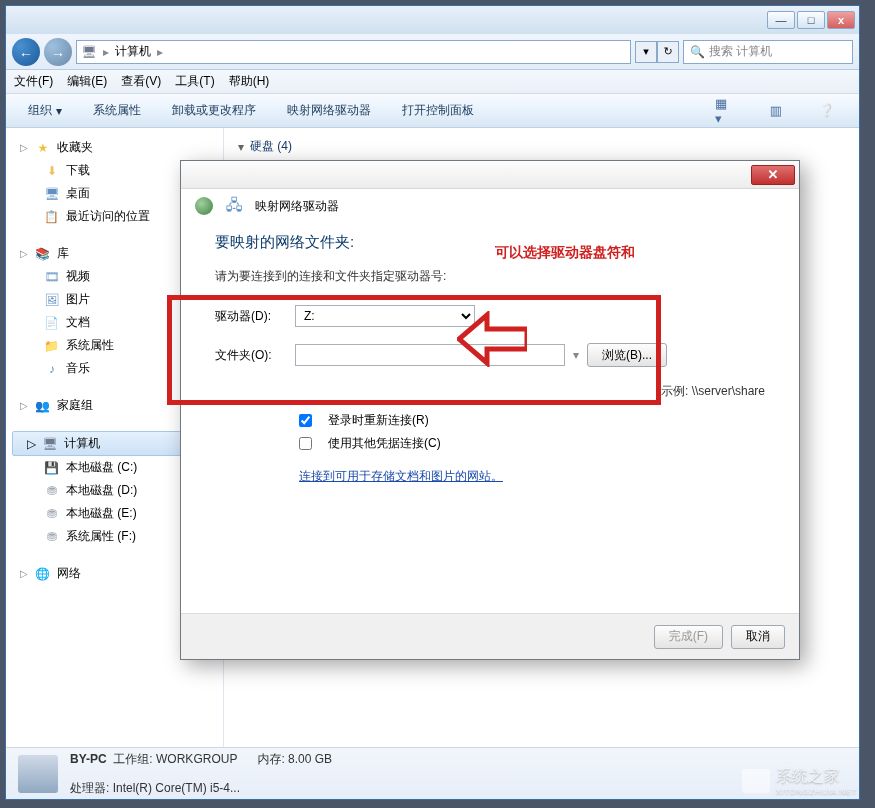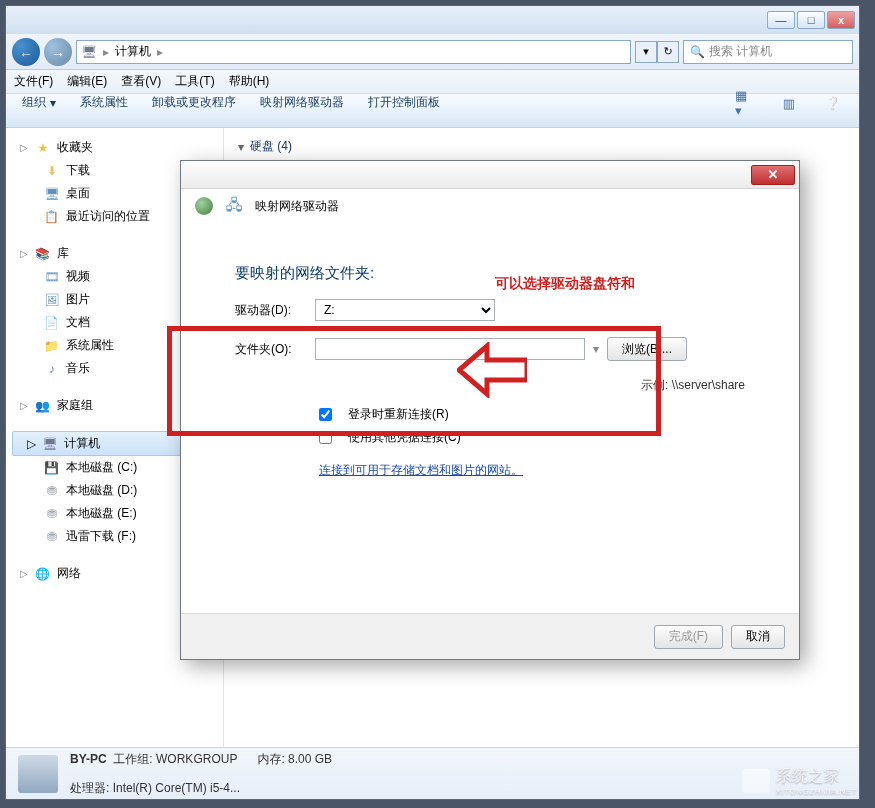--- a/index.html
+++ b/index.html
@@ -16,21 +16,21 @@
 .navbtn.fwd { background: radial-gradient(circle at 30% 30%, #a0c0e0, #6a8aaa); }
 .addrbar { flex: 1; height: 24px; background: #fff; border: 1px solid #8aa8c8; display: flex; align-items: center; padding: 0 4px; gap: 6px; font-size: 12px; }
 .addrbar .crumb-sep { color: #888; }
 .addrbtn { width: 22px; height: 22px; border: 1px solid #8aa8c8; background: #eaf0f8; display: flex; align-items: center; justify-content: center; font-size: 11px; cursor: pointer; }
 .searchbox { width: 170px; height: 24px; background: #fff; border: 1px solid #8aa8c8; display: flex; align-items: center; padding: 0 6px; font-size: 12px; color: #888; }
 .searchbox .sicon { margin-right: 4px; color: #4a80c0; }
 
 .menubar { height: 24px; background: linear-gradient(#f4f8fc, #e8f0f8); border-bottom: 1px solid #d0dae8; display: flex; align-items: center; padding: 0 8px; gap: 14px; font-size: 12px; }
 .menubar span { cursor: pointer; }
 
-.toolbar { height: 34px; background: linear-gradient(#f8fbff, #e8f2fc, #d8e6f4); border-bottom: 1px solid #c0d0e4; display: flex; align-items: flex-start; padding: 0 16px; gap: 24px; font-size: 12px; color: #1a3a5a; }
+.toolbar { height: 34px; background: linear-gradient(#f8fbff, #e8f2fc, #d8e6f4); border-bottom: 1px solid #c0d0e4; display: flex; align-items: center; padding: 0 22px; gap: 31px; font-size: 12px; color: #1a3a5a; }
 .toolbar .titem { cursor: pointer; display: flex; align-items: center; gap: 4px; }
 .toolbar .spacer { flex: 1; }
 .toolbar .ticon { width: 20px; height: 18px; cursor: pointer; display: flex; align-items: center; justify-content: center; color: #4a70a0; font-size: 13px; }
 
 .body { flex: 1; display: flex; overflow: hidden; }
 .sidebar { width: 218px; background: #fff; border-right: 1px solid #e0e6ee; padding: 8px 0; font-size: 12px; overflow: hidden; }
 .tree-group { margin-bottom: 14px; }
 .tree-head { display: flex; align-items: center; gap: 6px; padding: 3px 14px; cursor: pointer; }
 .tree-head .tri { width: 9px; color: #888; font-size: 10px; }
 .tree-item { display: flex; align-items: center; gap: 6px; padding: 3px 14px 3px 38px; cursor: pointer; }
@@ -50,21 +50,21 @@
 .drive-ico { width: 48px; height: 36px; background: linear-gradient(#e0e6ea, #b0b8c0); border-radius: 4px; }
 .capbar { width: 110px; height: 12px; background: #e8ecef; border: 1px solid #c0c8d0; border-radius: 2px; overflow: hidden; }
 .capbar .fill { height: 100%; width: 60%; background: linear-gradient(#4ab0d0, #2090b0); }
 
 .dialog { position: absolute; left: 180px; top: 160px; width: 620px; height: 500px; background: #fff; border: 1px solid #707880; box-shadow: 6px 6px 20px rgba(0,0,0,.35); display: flex; flex-direction: column; z-index: 10; }
 .dlg-title { height: 28px; background: linear-gradient(#fdfdfd, #ececec); border-bottom: 1px solid #d8d8d8; display: flex; align-items: center; justify-content: flex-end; padding: 0 4px; }
 .dlg-close { width: 44px; height: 20px; background: linear-gradient(#e07070, #c03030); border: 1px solid #a02020; border-radius: 2px; color: #fff; display: flex; align-items: center; justify-content: center; font-size: 13px; font-weight: bold; cursor: pointer; }
 .dlg-head { display: flex; align-items: center; gap: 10px; padding: 8px 14px; font-size: 12px; }
 .dlg-head .dico { width: 18px; height: 18px; border-radius: 50%; background: radial-gradient(circle at 35% 35%, #a0d0a0, #408040); position: relative; }
 .dlg-head .dico2 { width: 22px; height: 16px; display: inline-flex; align-items: center; justify-content: center; color: #5088c0; font-size: 15px; }
-.dlg-body { flex: 1; padding: 10px 54px; position: relative; margin-top: 31px; }
+.dlg-body { flex: 1; padding: 10px 34px; position: relative; }
 .dlg-h1 { color: #0a3a6a; font-size: 15px; margin-bottom: 16px; }
 .dlg-desc { font-size: 12px; color: #333; margin-bottom: 20px; }
 .form-row { display: flex; align-items: center; gap: 8px; margin-bottom: 16px; font-size: 12px; }
 .form-row label { width: 72px; }
 .form-row select, .form-row input[type=text] { height: 22px; border: 1px solid #a8b0b8; padding: 0 4px; font-size: 12px; background: #fff; }
 .form-row select { width: 180px; }
 .form-row input[type=text] { width: 270px; }
 .btn { height: 24px; padding: 0 14px; background: linear-gradient(#fdfdfd, #e4e4e4); border: 1px solid #a0a8b0; border-radius: 3px; font-size: 12px; cursor: pointer; }
 .btn:disabled { color: #999; }
 .example { font-size: 12px; color: #333; margin: 4px 0 12px 84px; text-align: right; }
@@ -201,21 +201,21 @@
         <div class="tree-item">
             <span class="ico drive">⛃</span>
             <span>本地磁盘 (D:)</span>
           </div>
         <div class="tree-item">
             <span class="ico drive">⛃</span>
             <span>本地磁盘 (E:)</span>
           </div>
         <div class="tree-item">
             <span class="ico drive">⛃</span>
-            <span>迅雷下载 (F:)</span>
+            <span>系统属性 (F:)</span>
           </div>
       </div>
       <div class="tree-group">
         <div class="tree-head">
             <span class="tri">▷</span>
             <span class="ico net">🌐</span>
             <span>网络</span>
           </div>
       </div>
     </div>
@@ -262,20 +262,21 @@
   <div class="dlg-title">
     <div class="dlg-close">✕</div>
   </div>
   <div class="dlg-head">
     <span class="dico"></span>
     <span class="dico2">🖧</span>
     <span>映射网络驱动器</span>
   </div>
   <div class="dlg-body">
     <div class="dlg-h1">要映射的网络文件夹:</div>
+    <div class="dlg-desc">请为要连接到的连接和文件夹指定驱动器号:</div>
 
     <div class="annot">
       <div>可以选择驱动器盘符和</div>
     </div>
 
     <div class="form-row">
       <label>驱动器(D):</label>
       <select><option>Z:</option></select>
     </div>
     <div class="form-row">

